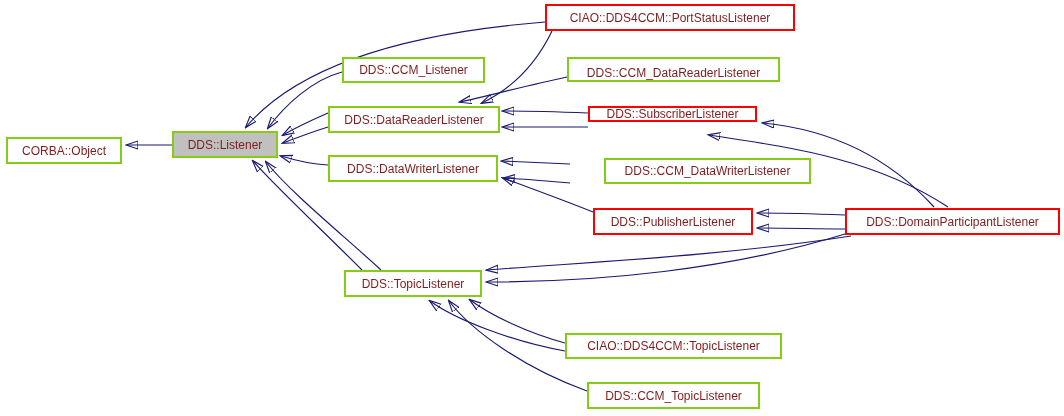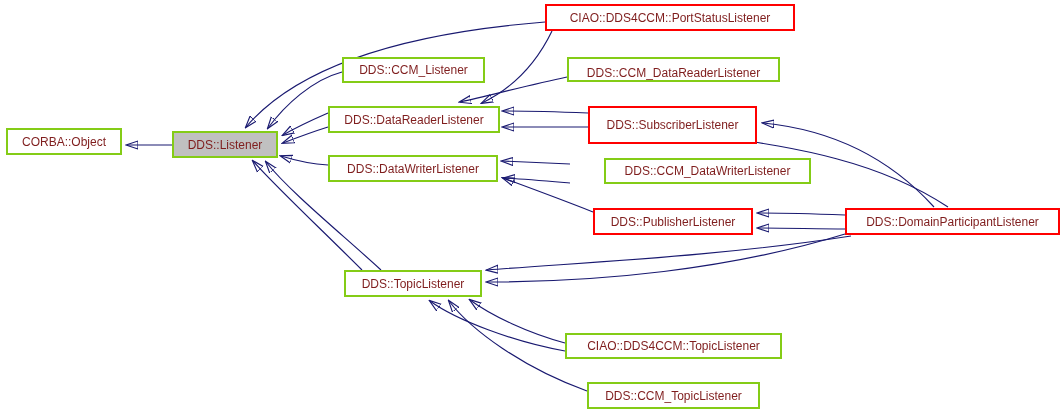--- a/index.html
+++ b/index.html
@@ -86,21 +86,21 @@
     <path d="M845,229 C818,229 788,228 758,228" marker-end="url(#arrow)"></path>
 
     <path d="M851,236 C722,256 589,262 487,270" marker-end="url(#arrow)"></path>
     <path d="M845,234 C728,270 598,282 487,282" marker-end="url(#arrow)"></path>
 
     <path d="M565,343 C528,333 492,316 470,300" marker-end="url(#arrow)"></path>
     <path d="M565,351 C514,342 456,320 430,301" marker-end="url(#arrow)"></path>
     <path d="M587,391 C523,368 471,330 449,301" marker-end="url(#arrow)"></path>
   </svg>
 
-  <div class="node" style="left:6px;   top:128px; width:116px; height:27px;">
+  <div class="node" style="left:6px;   top:137px; width:116px; height:27px;">
     <span>CORBA::Object</span>
   </div>
 
   <div class="node focus" style="left:172px; top:131px; width:106px; height:27px;">
     <span>DDS::Listener</span>
   </div>
 
   <div class="node" style="left:342px; top:57px; width:143px; height:26px;">
     <span>DDS::CCM_Listener</span>
   </div>
@@ -110,21 +110,21 @@
   </div>
 
   <div class="node red" style="left:545px; top:4px; width:250px; height:27px;">
     <span>CIAO::DDS4CCM::PortStatusListener</span>
   </div>
 
   <div class="node" style="left:567px; top:57px; width:213px; height:25px;align-items:flex-end;">
     <span>DDS::CCM_DataReaderListener</span>
   </div>
 
-  <div class="node red" style="left:588px; top:106px; width:169px; height:38px;">
+  <div class="node red" style="left:588px; top:106px; width:169px; height:16px;">
     <span>DDS::SubscriberListener</span>
   </div>
 
   <div class="node" style="left:328px; top:155px; width:170px; height:27px;align-items:center;">
     <span>DDS::DataWriterListener</span>
   </div>
 
   <div class="node" style="left:604px; top:158px; width:207px; height:26px;">
     <span>DDS::CCM_DataWriterListener</span>
   </div>

